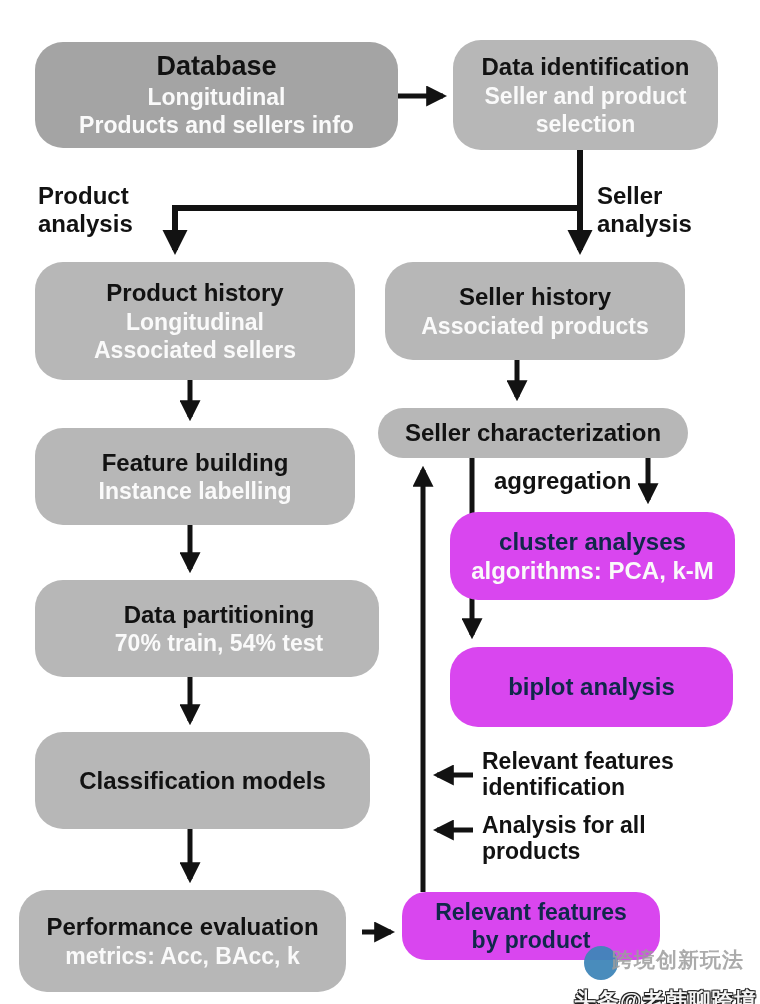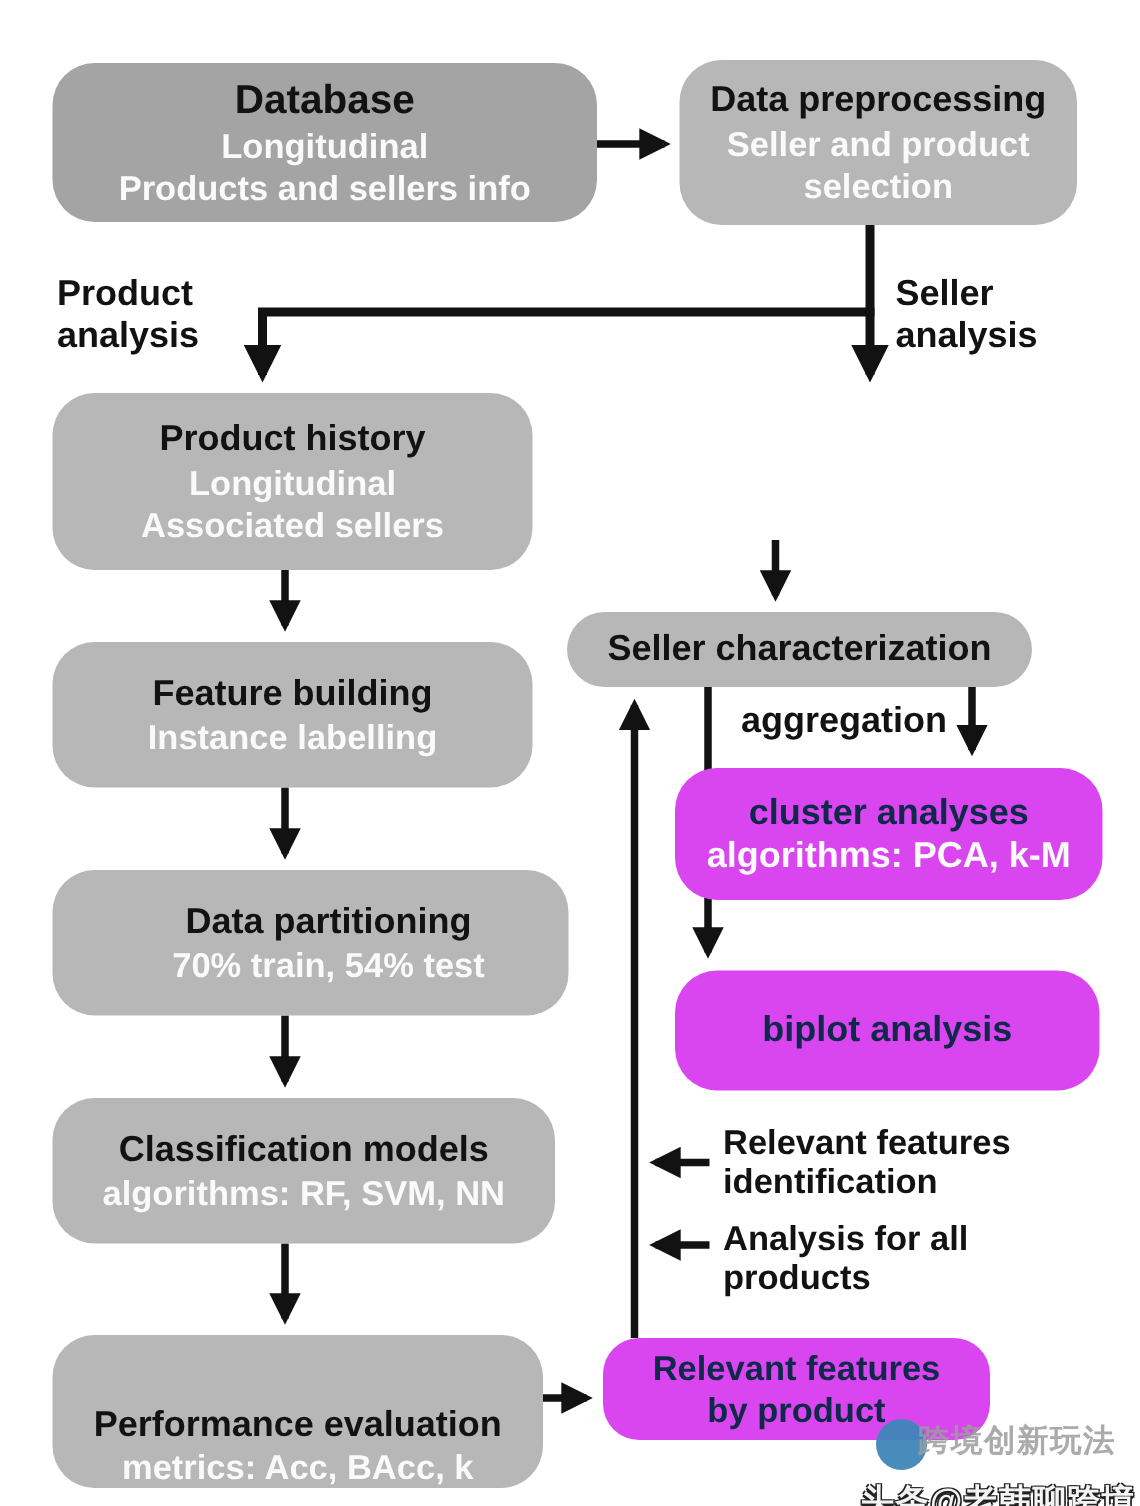--- a/index.html
+++ b/index.html
@@ -65,21 +65,21 @@
     </g>
   </svg>
 
   <div class="node gray-dark" style="left:35px;top:42px;width:363px;height:106px;">
     <div class="t big">Database</div>
     <div class="s">Longitudinal</div>
     <div class="s">Products and sellers info</div>
   </div>
 
   <div class="node gray" style="left:453px;top:40px;width:265px;height:110px;">
-    <div class="t">Data preprocessing</div>
+    <div class="t">Data identification</div>
     <div class="s">Seller and product</div>
     <div class="s">selection</div>
   </div>
 
   <div class="node gray" style="left:35px;top:262px;width:320px;height:118px;">
     <div class="t">Product history</div>
     <div class="s">Longitudinal</div>
     <div class="s">Associated sellers</div>
   </div>
 
@@ -88,28 +88,31 @@
     <div class="s">Instance labelling</div>
   </div>
 
   <div class="node gray" style="left:35px;top:580px;width:320px;height:97px;padding-left:24px;">
     <div class="t">Data partitioning</div>
     <div class="s">70% train, 54% test</div>
   </div>
 
   <div class="node gray" style="left:35px;top:732px;width:335px;height:97px;">
     <div class="t">Classification models</div>
-    <div class="s">algorithms: RF, SVM, NN</div>
   </div>
 
-  <div class="node gray" style="left:35px;top:890px;width:327px;height:102px;justify-content:flex-end;">
+  <div class="node gray" style="left:19px;top:890px;width:327px;height:102px;">
     <div class="t">Performance evaluation</div>
     <div class="s">metrics: Acc, BAcc, k</div>
   </div>
 
+  <div class="node gray" style="left:385px;top:262px;width:300px;height:98px;">
+    <div class="t">Seller history</div>
+    <div class="s">Associated products</div>
+  </div>
 
   <div class="node gray" style="left:378px;top:408px;width:310px;height:50px;border-radius:25px;">
     <div class="t">Seller characterization</div>
   </div>
 
   <div class="node blue" style="left:450px;top:512px;width:285px;height:88px;">
     <div class="t">cluster analyses</div>
     <div class="s">algorithms: PCA, k-M</div>
   </div>
 

